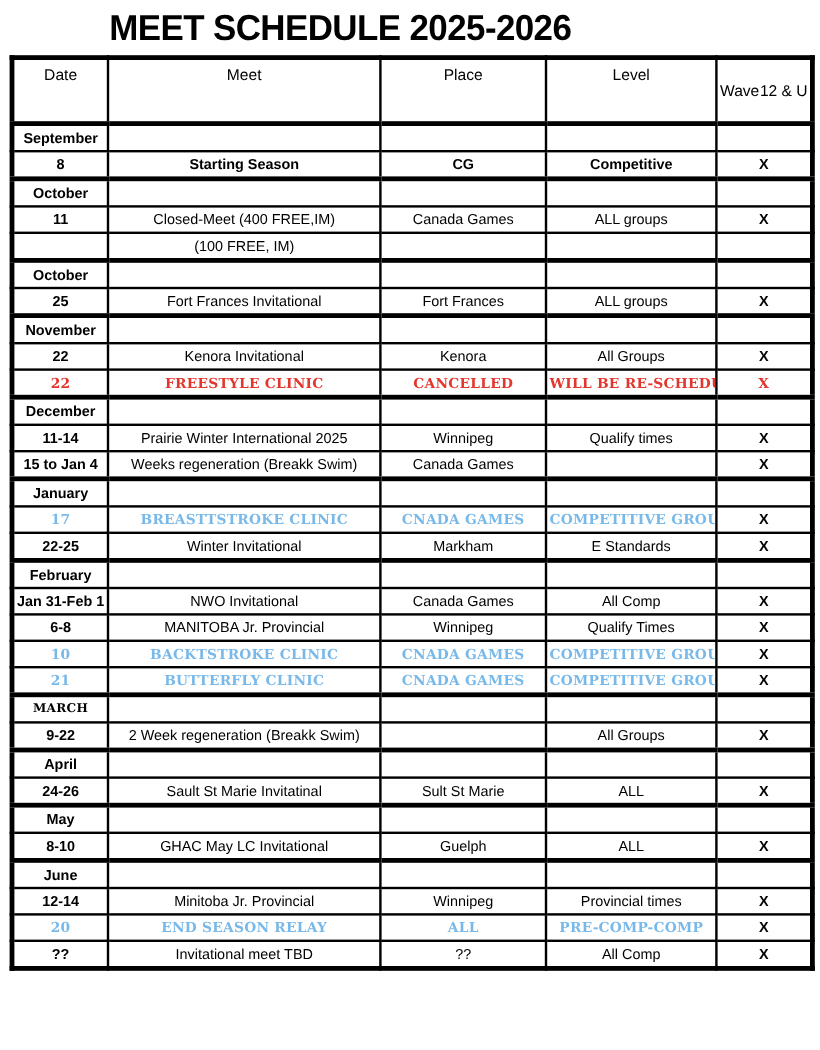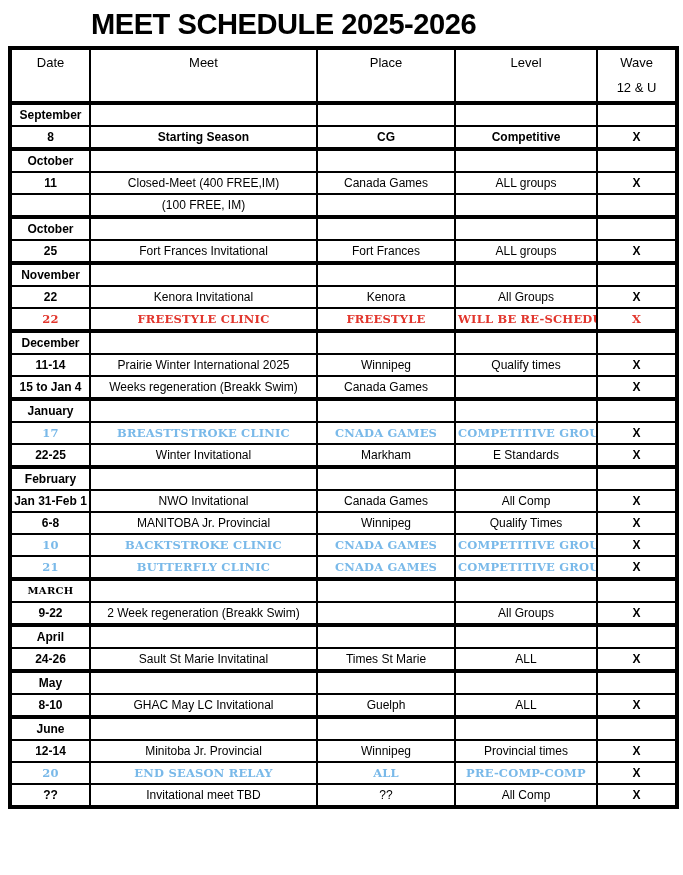--- a/index.html
+++ b/index.html
@@ -27,22 +27,22 @@
     text-align:center;vertical-align:middle;
     padding:0 2px;height:20px;line-height:20px;
     font-size:12px;white-space:nowrap;overflow:hidden;
   }
   .schedule thead th{
     border-bottom:4px solid var(--ink);
     height:46px;vertical-align:top;padding-top:5px;
     font-size:13px;font-weight:400;line-height:15px;
   }
   .wave-head{
-    display:flex;flex-direction:column;justify-content:space-between;
-    height:40px;
+    display:flex;flex-direction:row;justify-content:space-between;
+    align-items:center;height:40px;
   }
   
   tr.month td{border-top:4px solid var(--ink);font-weight:700;}
   td.col-date,td.col-wave{font-weight:700;}
   tr.row-bold td{font-weight:700;}
   tr.row-red td{
     color:var(--red);
     font-family:"DejaVu Serif",serif;font-weight:700;
     letter-spacing:0.2px;font-size:11.5px;
   }
@@ -153,21 +153,21 @@
       <tr class="row-normal">
         <td class="col-date">22</td>
         <td class="col-meet">Kenora Invitational</td>
         <td class="col-place">Kenora</td>
         <td class="col-level">All Groups</td>
         <td class="col-wave">X</td>
       </tr>
       <tr class="row-red">
         <td class="col-date">22</td>
         <td class="col-meet">FREESTYLE CLINIC</td>
-        <td class="col-place">FREESTYLE</td>
+        <td class="col-place">CANCELLED</td>
         <td class="col-level">WILL BE RE-SCHEDULE</td>
         <td class="col-wave">X</td>
       </tr>
       <tr class="month row-normal">
         <td class="col-date">December</td>
         <td class="col-meet"></td>
         <td class="col-place"></td>
         <td class="col-level"></td>
         <td class="col-wave"></td>
       </tr>
@@ -258,21 +258,21 @@
       <tr class="month row-normal">
         <td class="col-date">April</td>
         <td class="col-meet"></td>
         <td class="col-place"></td>
         <td class="col-level"></td>
         <td class="col-wave"></td>
       </tr>
       <tr class="row-normal">
         <td class="col-date">24-26</td>
         <td class="col-meet">Sault St Marie Invitatinal</td>
-        <td class="col-place">Times St Marie</td>
+        <td class="col-place">Sult St Marie</td>
         <td class="col-level">ALL</td>
         <td class="col-wave">X</td>
       </tr>
       <tr class="month row-normal">
         <td class="col-date">May</td>
         <td class="col-meet"></td>
         <td class="col-place"></td>
         <td class="col-level"></td>
         <td class="col-wave"></td>
       </tr>

